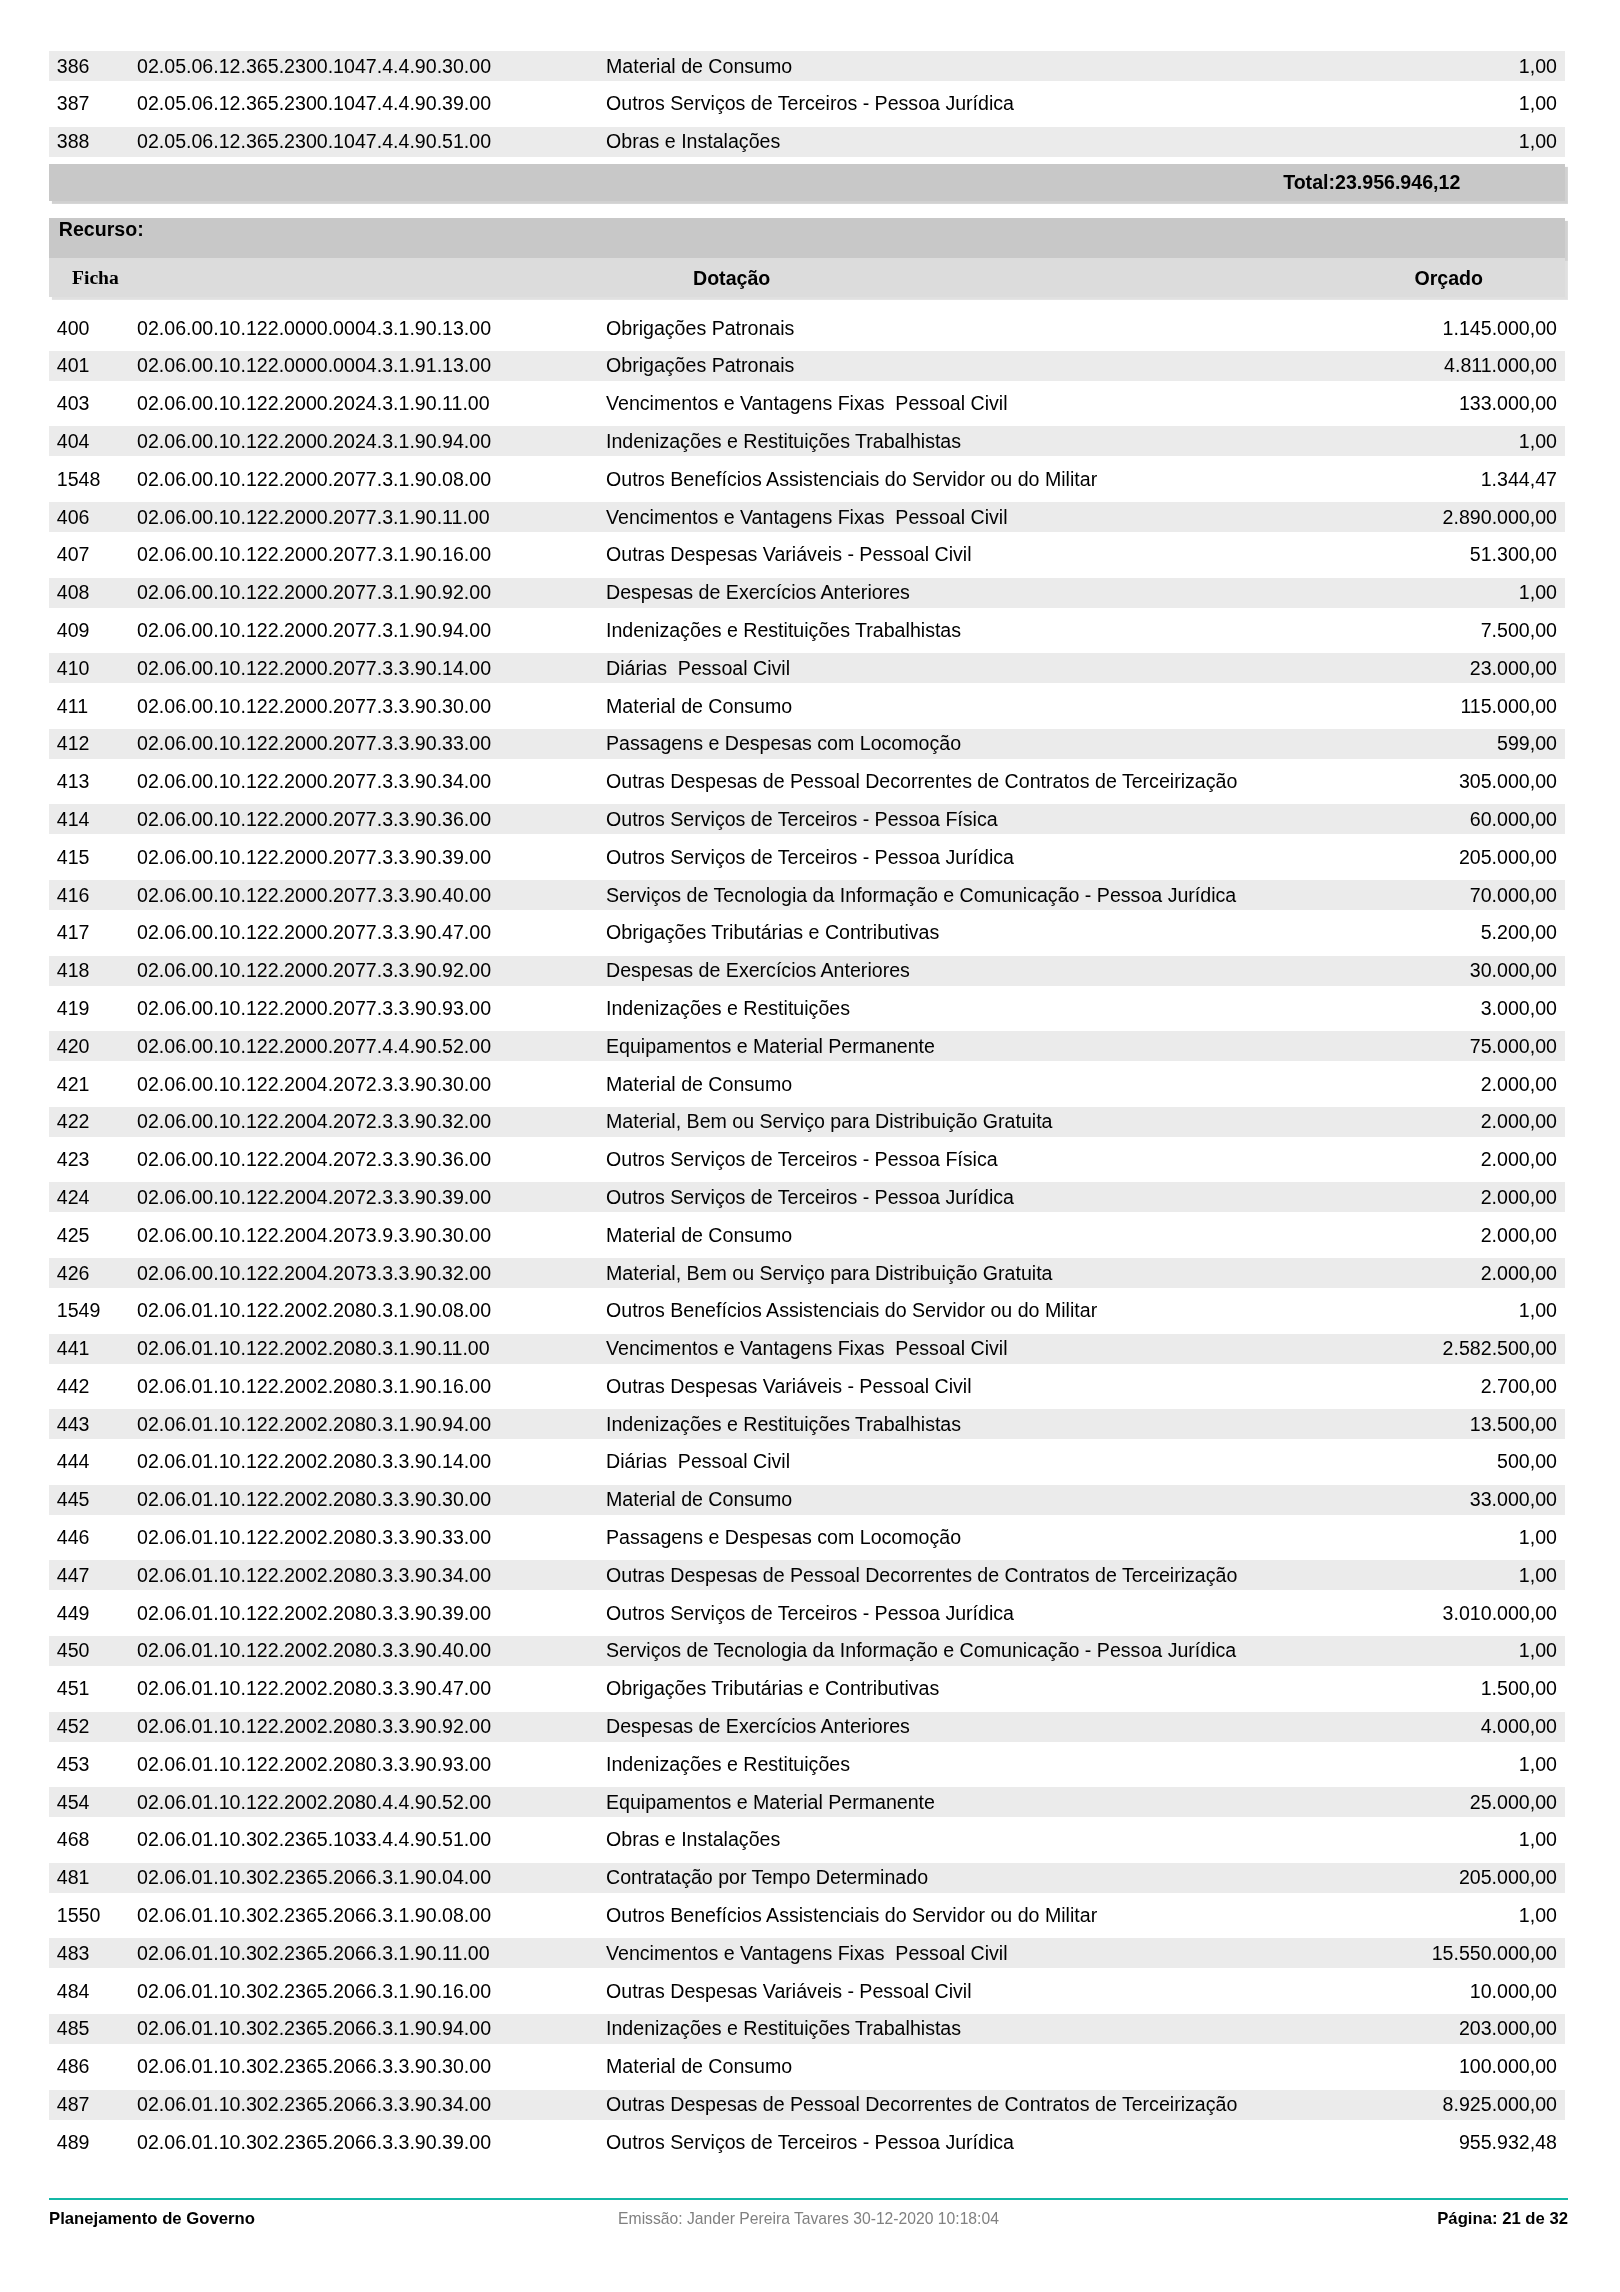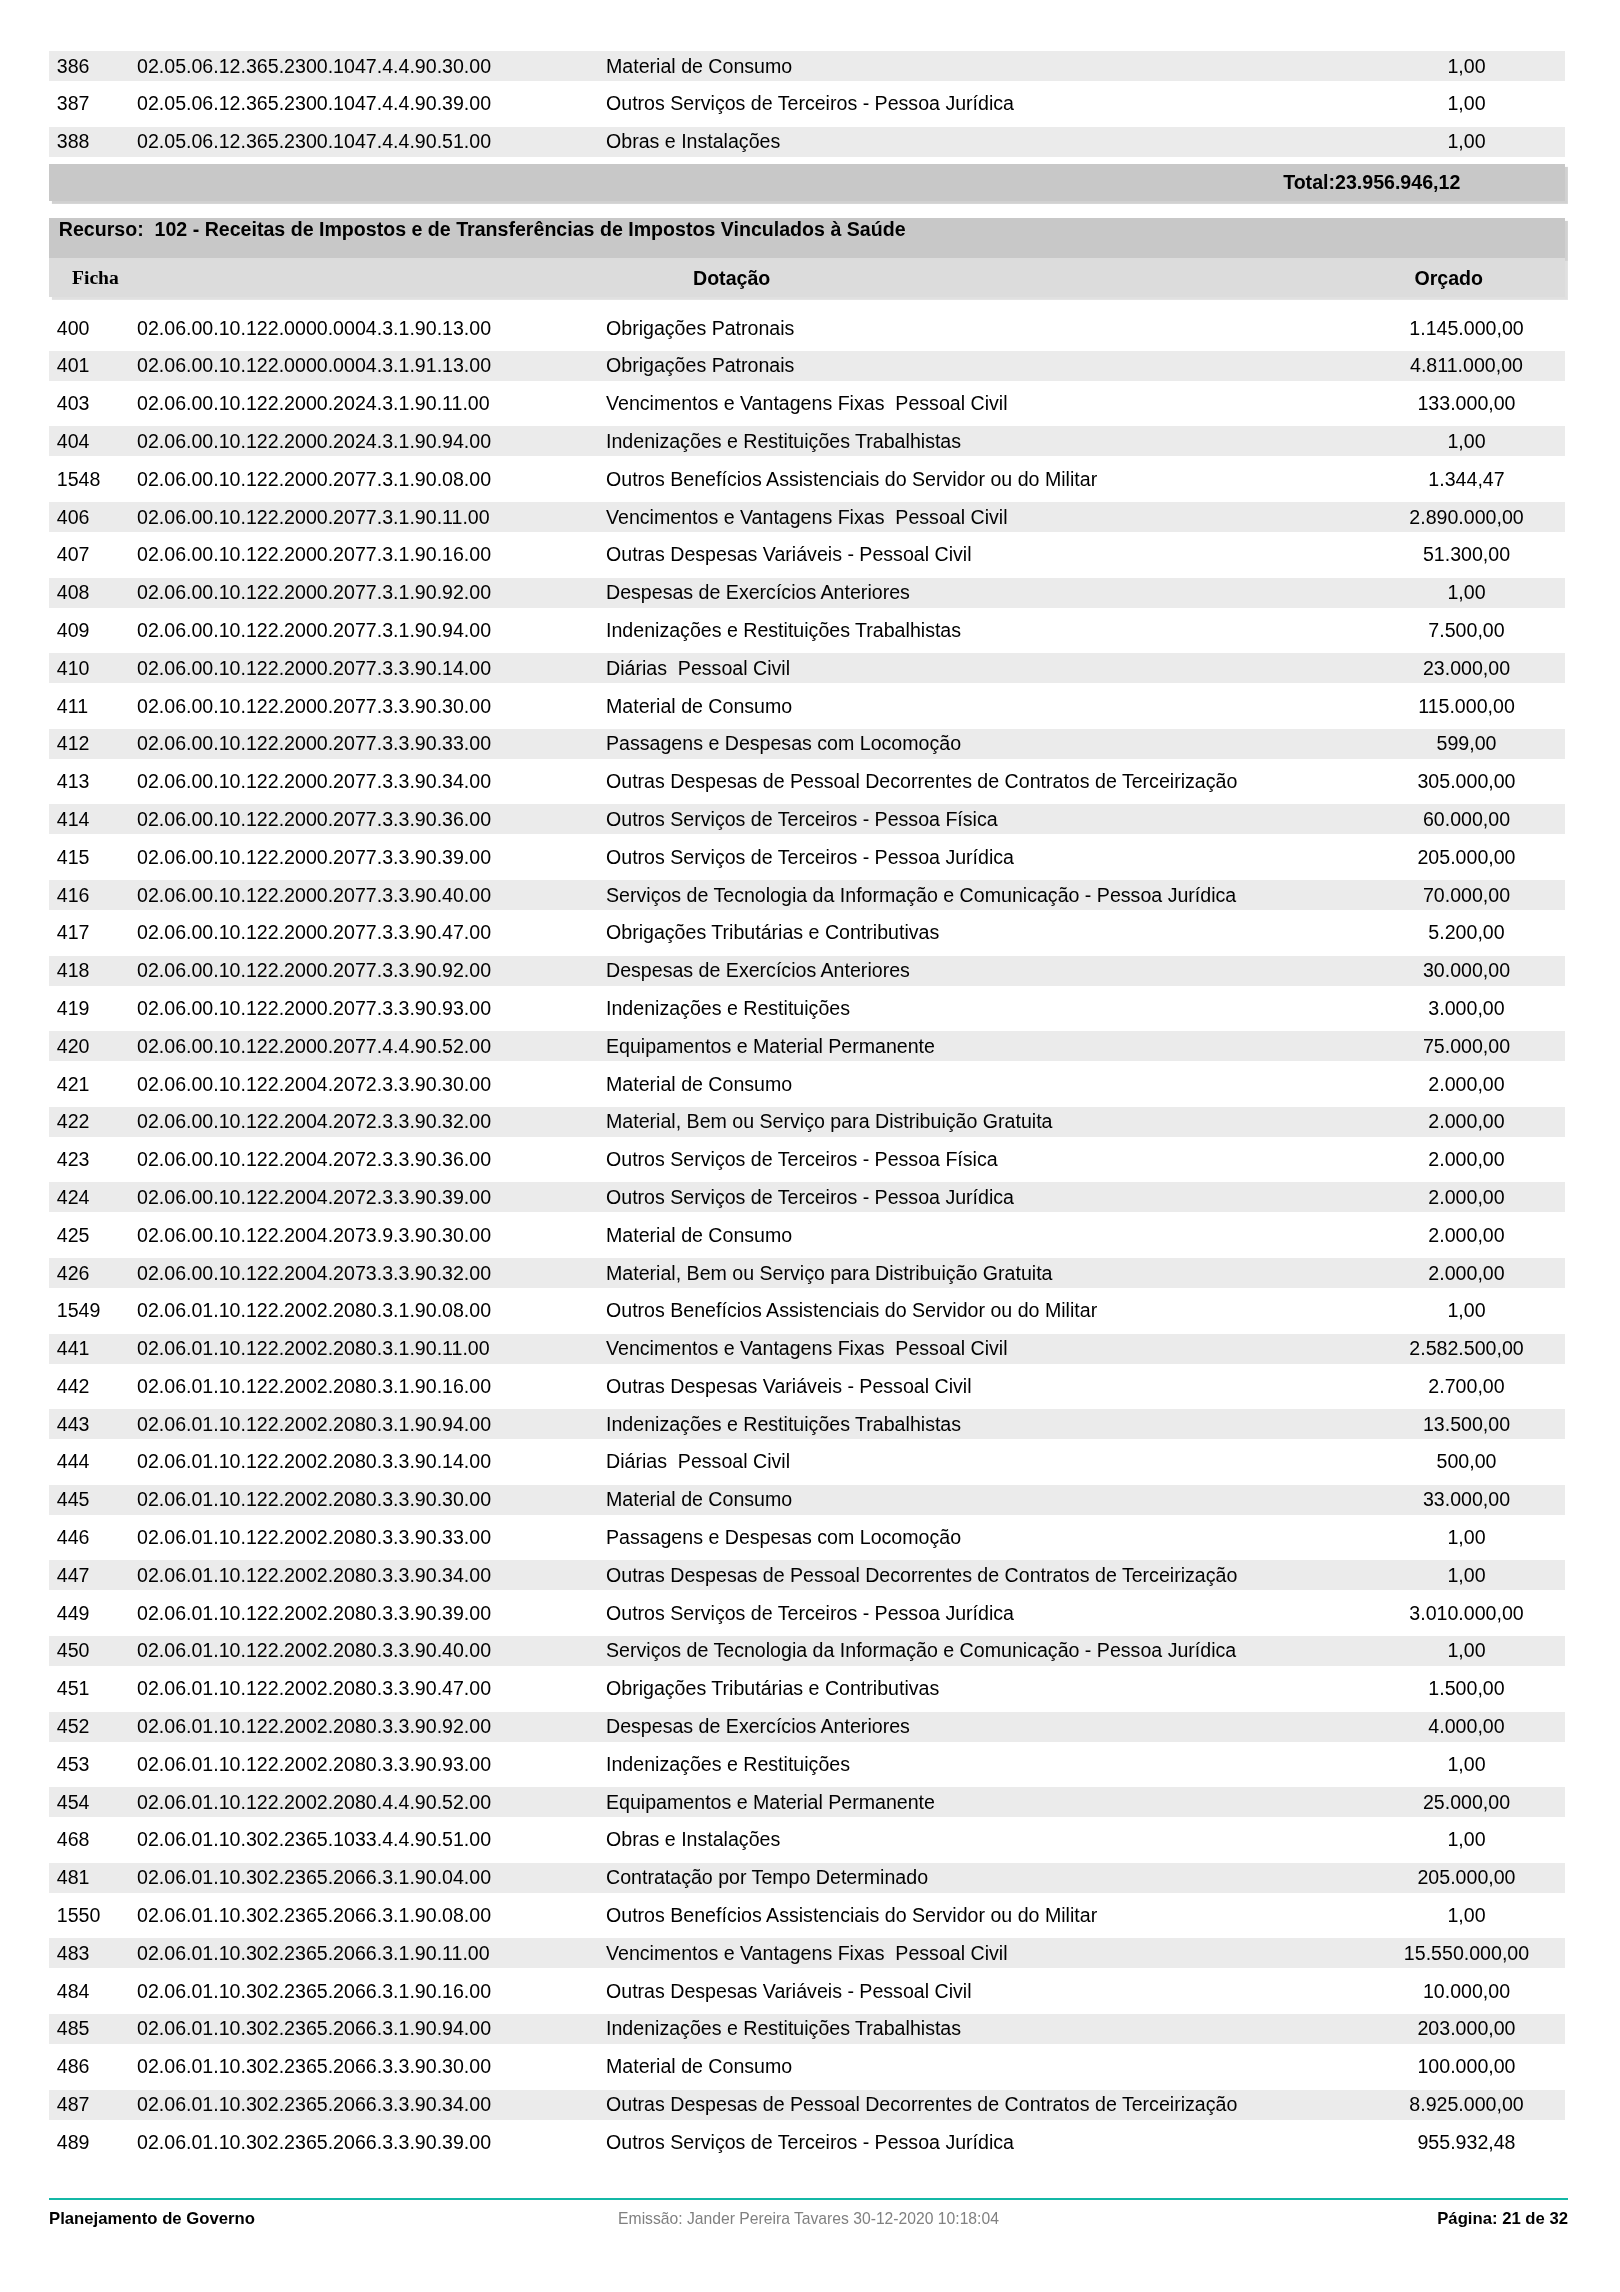--- a/index.html
+++ b/index.html
@@ -20,21 +20,21 @@
     display: grid;
     grid-template-columns: 88px 469px 1fr 181px;
     align-items: center;
     height: 30px;
     margin-bottom: 7.8px;
     font-size: 19.6px;
     white-space: pre;
   }
   .row.shade { background: var(--row-shade, #ebebeb); }
   .cell.ficha { padding-left: 7.8px; }
-  .cell.value { text-align: center; padding-right: 16px; }
+  .cell.value { text-align: right; padding-right: 8px; }
   .total-band {
     height: 37px;
     background: var(--band-dark, #c8c8c8);
     box-shadow: 2.9px 2.9px 0 rgba(0,0,0,0.18);
     display: flex;
     justify-content: flex-end;
     align-items: center;
     font-weight: bold;
     font-size: 19.6px;
   }
@@ -114,21 +114,20 @@
   </div>
     </div>
 
   <div class="total-band">
     <div class="total-label">Total:</div>
     <div class="total-value">23.956.946,12</div>
   </div>
 
   <div class="recurso-band">
     <span>Recurso:</span>
-    <span>102 - Receitas de Impostos e de Transferências de Impostos Vinculados à Saúde</span>
   </div>
 
   <div class="col-header">
     <span class="h-ficha">Ficha</span>
     <span class="h-dotacao">Dotação</span>
     <span class="h-orcado">Orçado</span>
   </div>
 
   <div id="main-rows">
       <div class="row">

